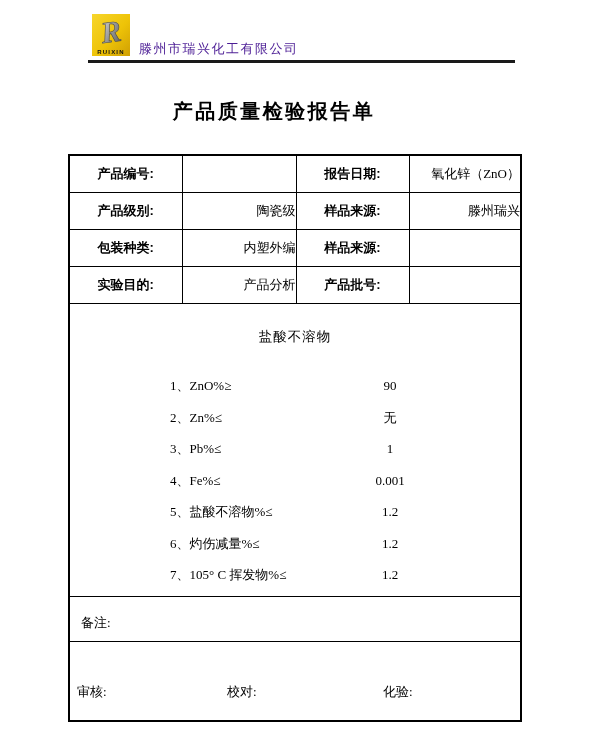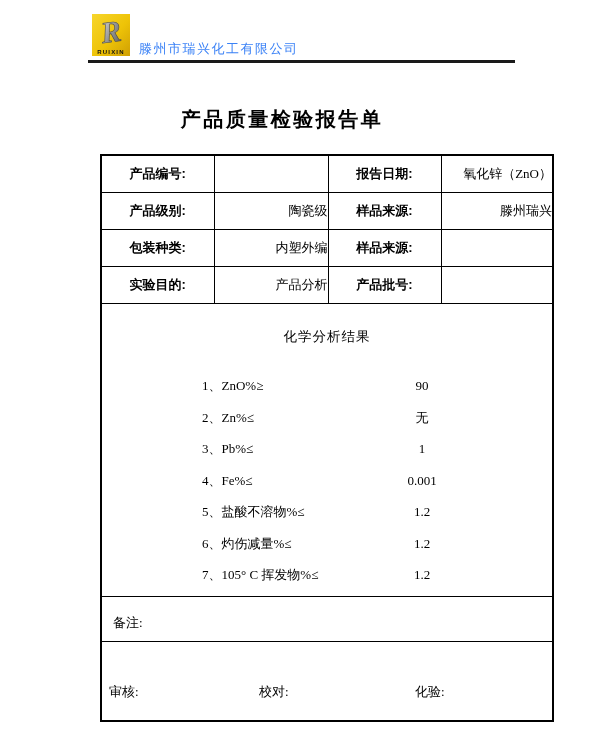--- a/index.html
+++ b/index.html
@@ -22,21 +22,21 @@
     height: 42px;
     display: block;
   }
   .company-cn {
     position: absolute;
     left: 139px;
     top: 40px;
     font-family: "Liberation Serif", "DejaVu Serif", serif;
     font-size: 13px;
     letter-spacing: 1.5px;
-    color: #3b82f6;
+    color: #4c1d95;
     white-space: nowrap;
   }
   .company-en {
     position: absolute;
     left: 285px;
     top: 41px;
     font-family: "Liberation Sans", "DejaVu Sans", sans-serif;
     font-size: 13px;
     font-weight: bold;
     letter-spacing: 0.4px;
@@ -51,33 +51,33 @@
     height: 2.5px;
     background: #1a1a1a;
   }
 
   
   .title {
     position: absolute;
     left: 0;
     top: 90px;
     width: 532px;
-    margin: 16px;
+    margin: 8px;
     text-align: center;
     font-family: "Liberation Sans", "DejaVu Sans", sans-serif;
     font-size: 20px;
     font-weight: bold;
     letter-spacing: 2.5px;
     color: #000;
   }
 
   
   table.report {
     position: absolute;
-    left: 100px;
+    left: 68px;
     top: 154px;
     width: 452px;
     border-collapse: collapse;
     table-layout: fixed;
     border: 2px solid #000;
   }
   table.report td {
     border: 1px solid #000;
     padding: 0;
     font-size: 13px;
@@ -209,21 +209,21 @@
       </tr>
       <tr>
         <td class="lbl">实验目的:</td>
         <td class="val">产品分析</td>
         <td class="lbl">产品批号:</td>
         <td class="val"></td>
       </tr>
 
       <tr>
         <td class="analysis-cell" colspan="4">
-          <div class="analysis-heading">化学分析结果</div>
+          <div class="analysis-heading">盐酸不溶物</div>
           <div class="analysis-list">
             <div class="analysis-row">
               <span class="a-label">1、ZnO%≥</span>
               <span class="a-value">90</span>
             </div>
             <div class="analysis-row">
               <span class="a-label">2、Zn%≤</span>
               <span class="a-value">无</span>
             </div>
             <div class="analysis-row">

